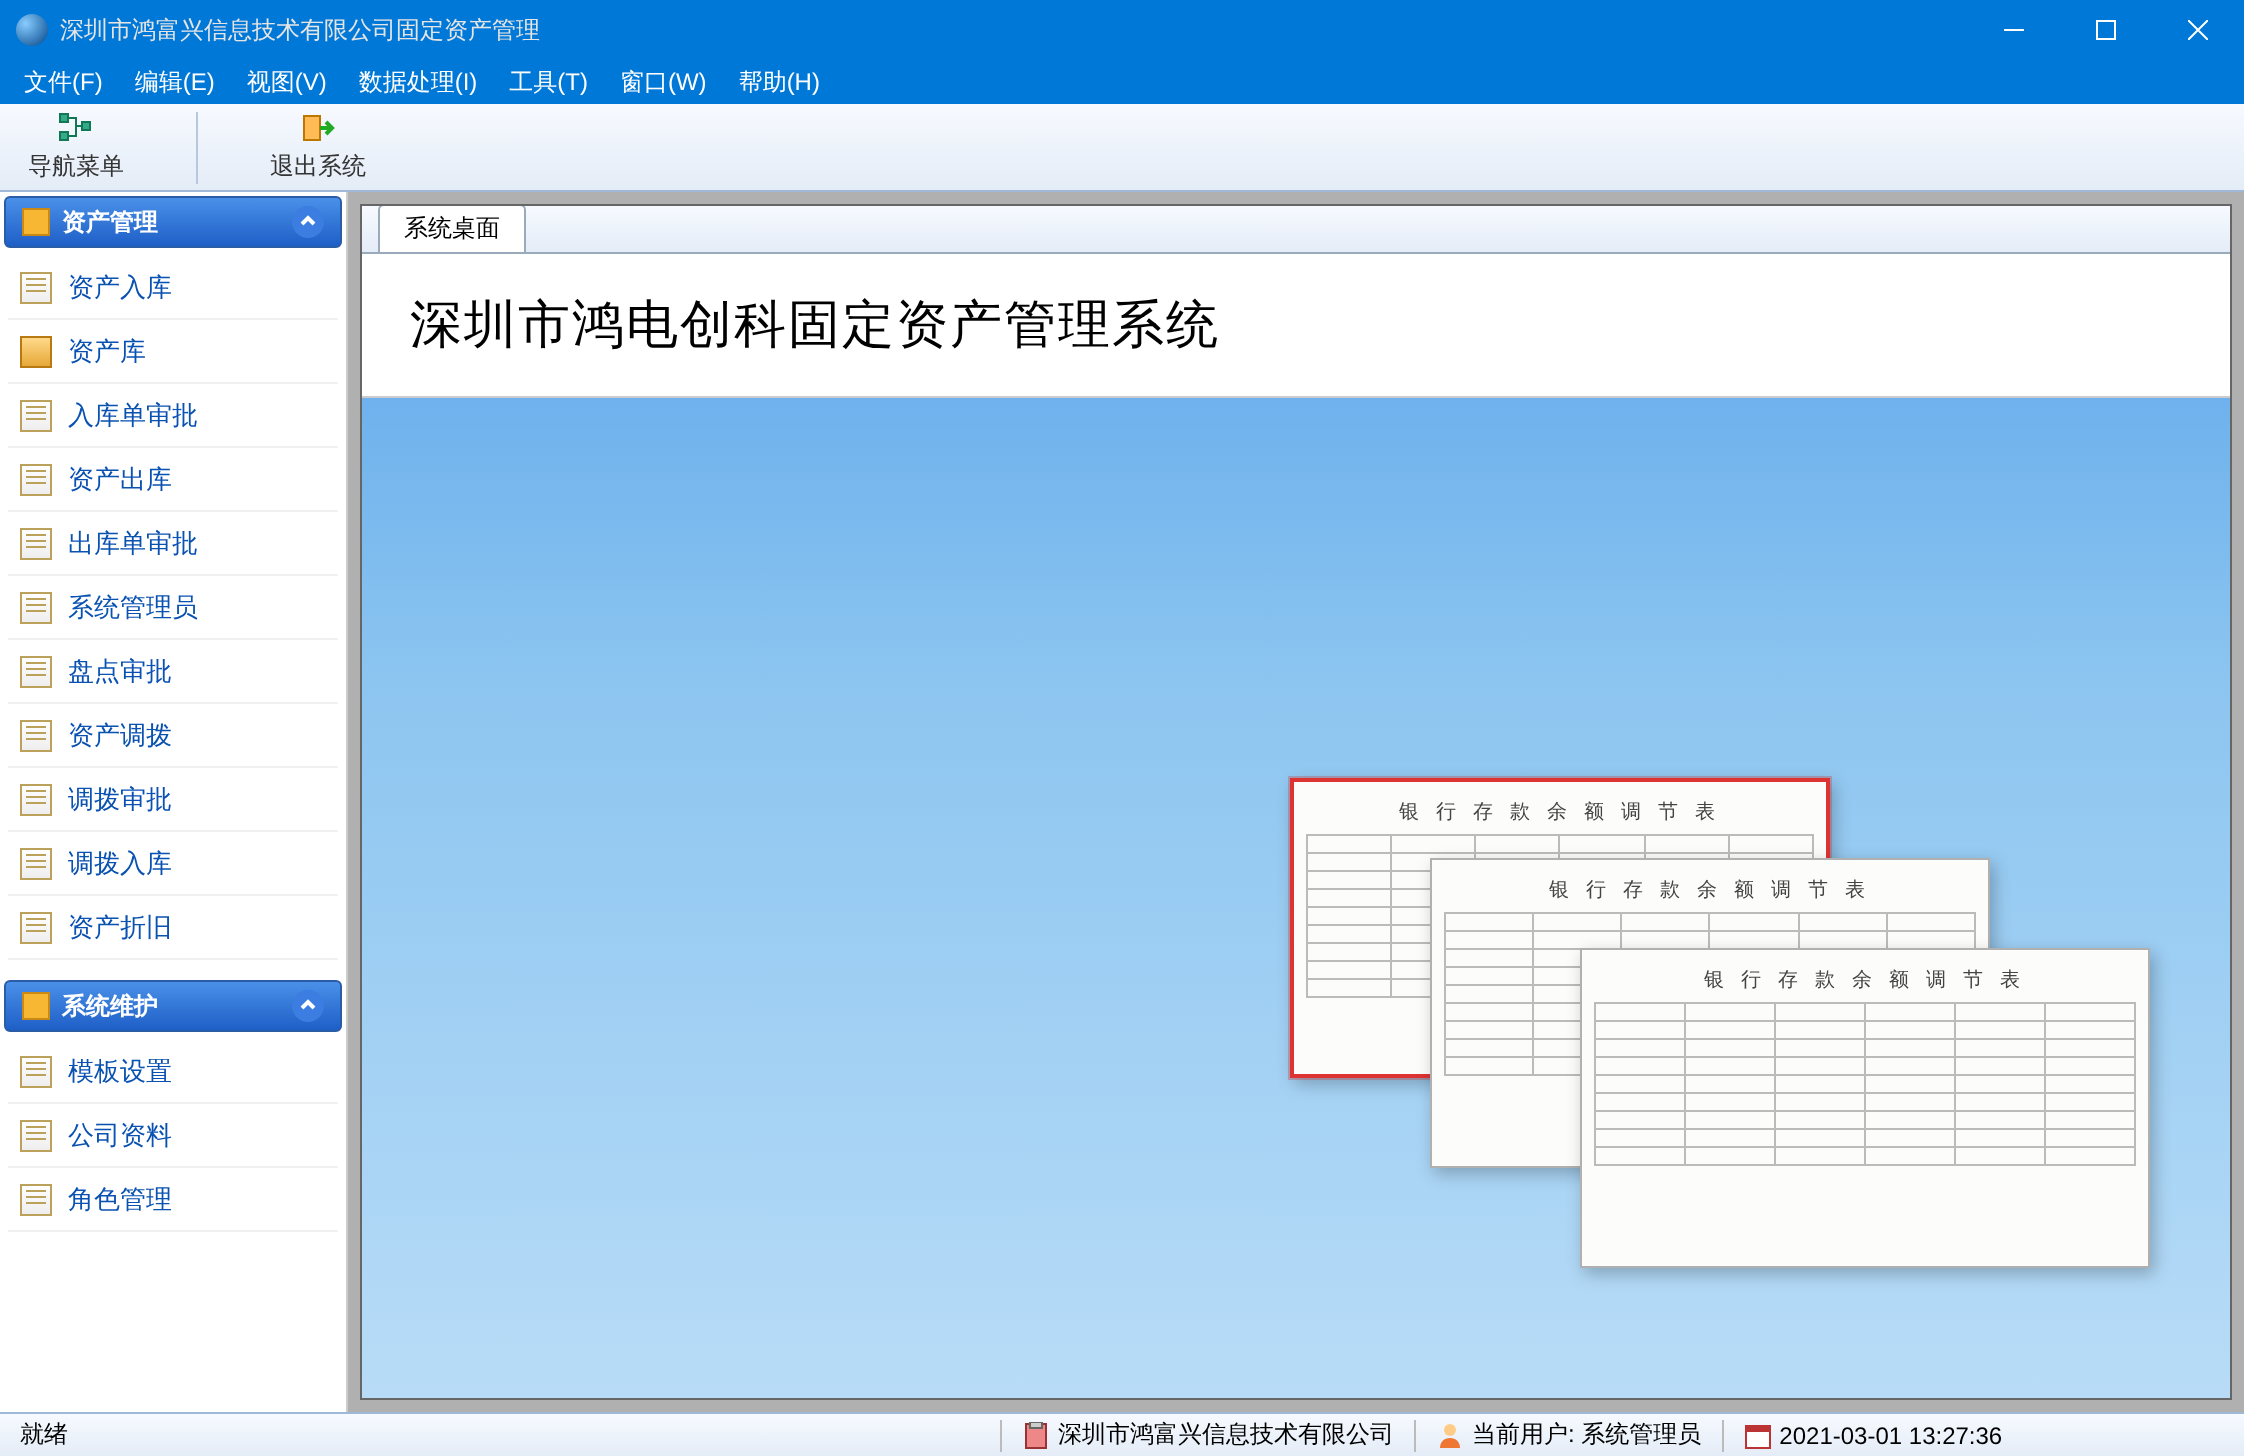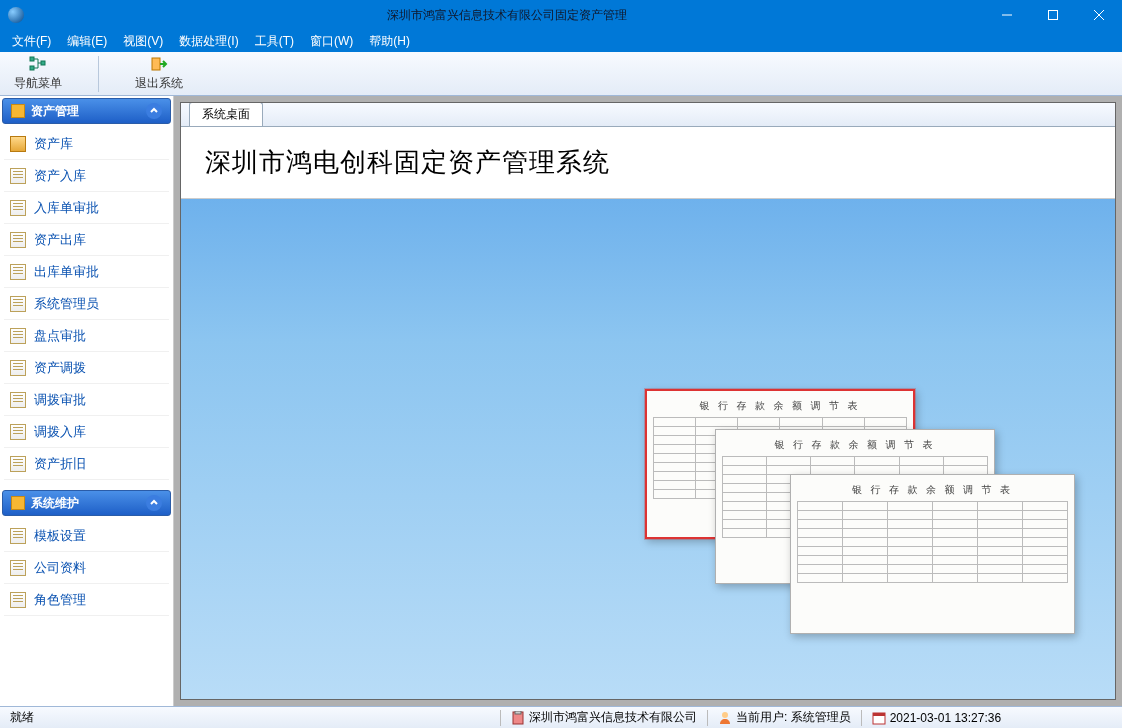--- a/index.html
+++ b/index.html
@@ -1,18 +1,18 @@
 <!DOCTYPE html>
 <html><head>
 <meta charset="utf-8">
 <style>
 * { margin:0; padding:0; box-sizing:border-box; }
 body { font-family:"Microsoft YaHei","SimSun",sans-serif; font-size:12px; background:#fff; overflow:hidden; width:1122px; height:728px; position:relative; }
 
-.titlebar { background:#0078d7; color:#0f172a; height:30px; display:flex; align-items:center; padding-left:8px;text-align:center; }
+.titlebar { background:#0078d7; color:#e5e5e5; height:30px; display:flex; align-items:center; padding-left:8px; }
 .titlebar .app-icon { width:16px; height:16px; border-radius:50%; background:radial-gradient(circle at 30% 30%,#8cf,#048); margin-right:6px; }
 .titlebar .title { flex:1; font-size:12px; }
 .win-btns { display:flex; height:30px; }
 .win-btn { width:46px; display:flex; align-items:center; justify-content:center; color:#fff; }
 .win-btn svg { width:10px; height:10px; stroke:#fff; stroke-width:1; fill:none; }
 
 .menubar { background:#0078d7; color:#fff; height:22px; display:flex; align-items:center; padding:0 4px; font-size:12px; }
 .menu-item { padding:2px 8px; cursor:default;text-align:center; }
 
 .toolbar { background:linear-gradient(#f7faff,#e4ecf7); border-bottom:1px solid #a0b8d8; height:44px; display:flex; align-items:center; padding:0 6px;gap:24px; }
@@ -122,26 +122,26 @@
       <span class="hdr-ico"></span>
       <span>资产管理</span>
       <span class="chev">
           <svg viewBox="0 0 8 8">
             <path d="M1 5l3-3 3 3"></path>
           </svg>
         </span>
     </div>
     <div class="panel-body">
       <div class="nav-item">
+          <span class="nico nico-doc"></span>
+          <span>资产入库</span>
+        </div>
+      <div class="nav-item">
           <span class="nico nico-box"></span>
           <span>资产库</span>
-        </div>
-      <div class="nav-item">
-          <span class="nico nico-doc"></span>
-          <span>资产入库</span>
         </div>
       <div class="nav-item">
           <span class="nico nico-doc"></span>
           <span>入库单审批</span>
         </div>
       <div class="nav-item">
           <span class="nico nico-doc"></span>
           <span>资产出库</span>
         </div>
       <div class="nav-item">

